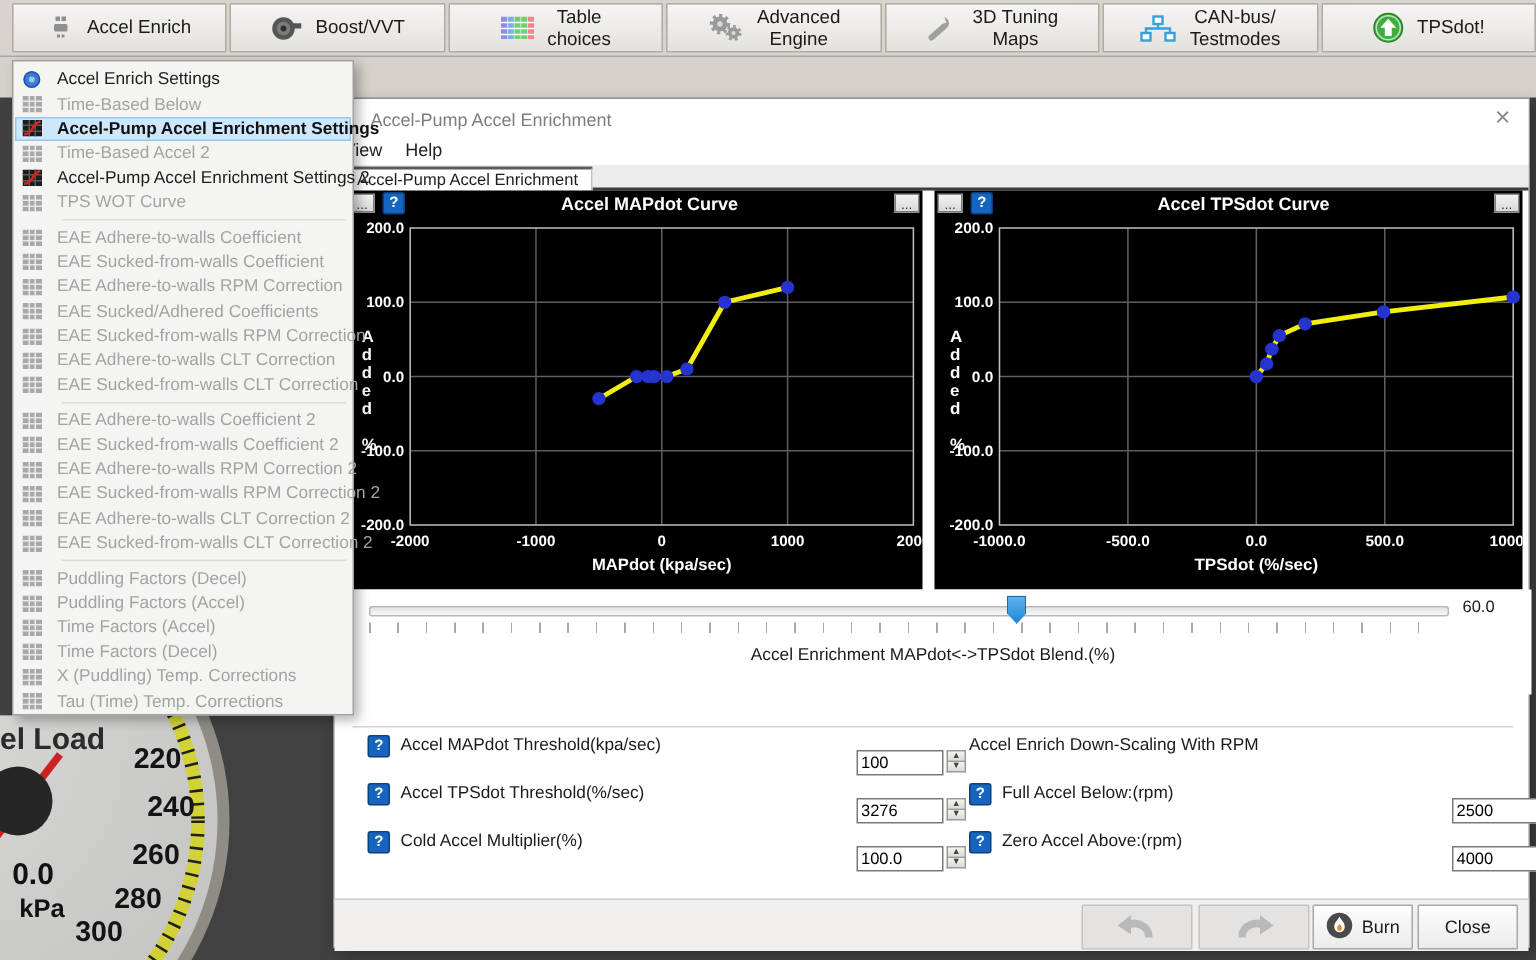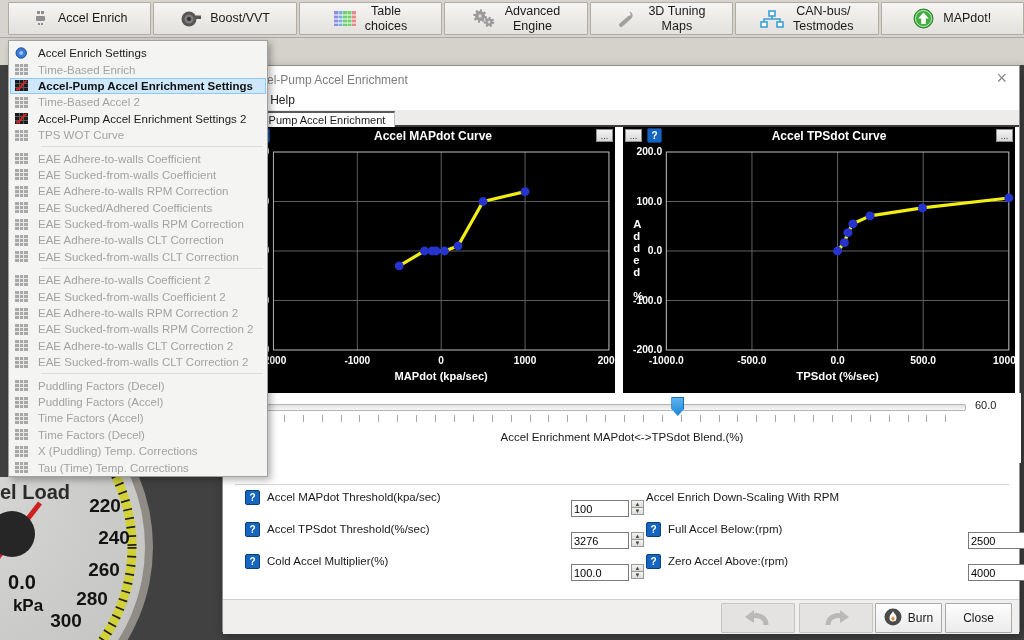--- a/index.html
+++ b/index.html
@@ -84,21 +84,21 @@
   .bottombar{position:absolute;left:0;top:533px;width:100%;height:34px;background:#f0efee;
              border-top:1px solid #d0d0d0;}
   .btn{position:absolute;top:3px;height:30px;border:1px solid #a8a8a8;border-radius:1px;
        background:linear-gradient(#fdfdfd,#ebebeb);font-family:inherit;font-size:12px;color:#1a1a1a;
        display:flex;align-items:center;justify-content:center;gap:6px;cursor:pointer;}
   .btn-disabled{background:#e4e3e1;border-color:#c6c4c0;cursor:default;}
   #undo-btn{left:498px;width:74px;} #redo-btn{left:576px;width:74px;}
   #burn-btn{left:652px;width:67px;} #close-btn{left:722px;width:67px;}
 
   
-  #dropdown{position:absolute;left:8px;top:40px;width:260px;height:437px;background:#f4f4f3;
+  #dropdown{position:absolute;left:8px;top:40px;width:228px;height:437px;background:#f4f4f3;
             border:1px solid #a0a0a0;box-shadow:3px 3px 7px rgba(0,0,0,.3);z-index:40;
             box-sizing:border-box;padding-top:4px;}
   .menu-item{display:flex;align-items:center;height:16.4px;padding-left:5px;gap:9px;cursor:pointer;
              box-sizing:border-box;margin:0 1px;}
   .mi-ic{width:14px;display:flex;align-items:center;flex:none;}
   .mi-label{font-size:11.5px;white-space:nowrap;}
   .menu-item.enabled .mi-label{color:#1c1c1c;}
   .menu-item.disabled .mi-label{color:#a3a3a3;}
   .menu-item.selected{background:#cfe7fa;border:1px solid #8ec9ef;padding-left:4px;}
   .menu-item.selected .mi-label{color:#111;font-weight:bold;}
@@ -193,21 +193,21 @@
 Testmodes</span>
       </button>
       <button class="tb-btn">
         <span class="tb-ic">
           <svg width="21" height="21" viewBox="0 0 21 21">
             <circle cx="10.5" cy="10.5" r="9.5" fill="#3fae3f" stroke="#2c7f2c"></circle>
             <circle cx="10.5" cy="10.5" r="8" fill="none" stroke="#bfe6bf" stroke-width="1"></circle>
             <path d="M10.5 4.5 L15.8 10.5 H12.8 V16 H8.2 V10.5 H5.2 Z" fill="#ffffff"></path>
           </svg>
         </span>
-        <span class="tb-label">MAPdot!</span>
+        <span class="tb-label">TPSdot!</span>
       </button>
     </div>
   <div class="top-strip"></div>
   <svg id="gauge" viewBox="0 0 236 163">
       <defs>
         <radialGradient id="gf" cx="45%" cy="35%" r="80%">
           <stop offset="0%" stop-color="#d8d8d6"></stop>
           <stop offset="75%" stop-color="#c6c6c4"></stop>
           <stop offset="100%" stop-color="#b0b0ae"></stop>
         </radialGradient>
@@ -441,21 +441,21 @@
           <svg width="13" height="11" viewBox="0 0 13 11">
             <rect width="13" height="11" fill="#a8a8a8"></rect>
             <g stroke="#e9e9e9" stroke-width="1">
               <line x1="4.5" y1="0" x2="4.5" y2="11"></line>
               <line x1="8.5" y1="0" x2="8.5" y2="11"></line>
               <line x1="0" y1="3.5" x2="13" y2="3.5"></line>
               <line x1="0" y1="7.5" x2="13" y2="7.5"></line>
             </g>
           </svg>
         </span>
-        <span class="mi-label">Time-Based Enrich</span>
+        <span class="mi-label">Time-Based Below</span>
       </div>
       <div class="menu-item selected">
         <span class="mi-ic">
           <svg width="13" height="11" viewBox="0 0 13 11">
             <rect width="13" height="11" fill="#1c1c1c"></rect>
             <g stroke="#5a5a5a" stroke-width="1">
               <line x1="4.5" y1="0" x2="4.5" y2="11"></line>
               <line x1="8.5" y1="0" x2="8.5" y2="11"></line>
               <line x1="0" y1="3.5" x2="13" y2="3.5"></line>
               <line x1="0" y1="7.5" x2="13" y2="7.5"></line>

